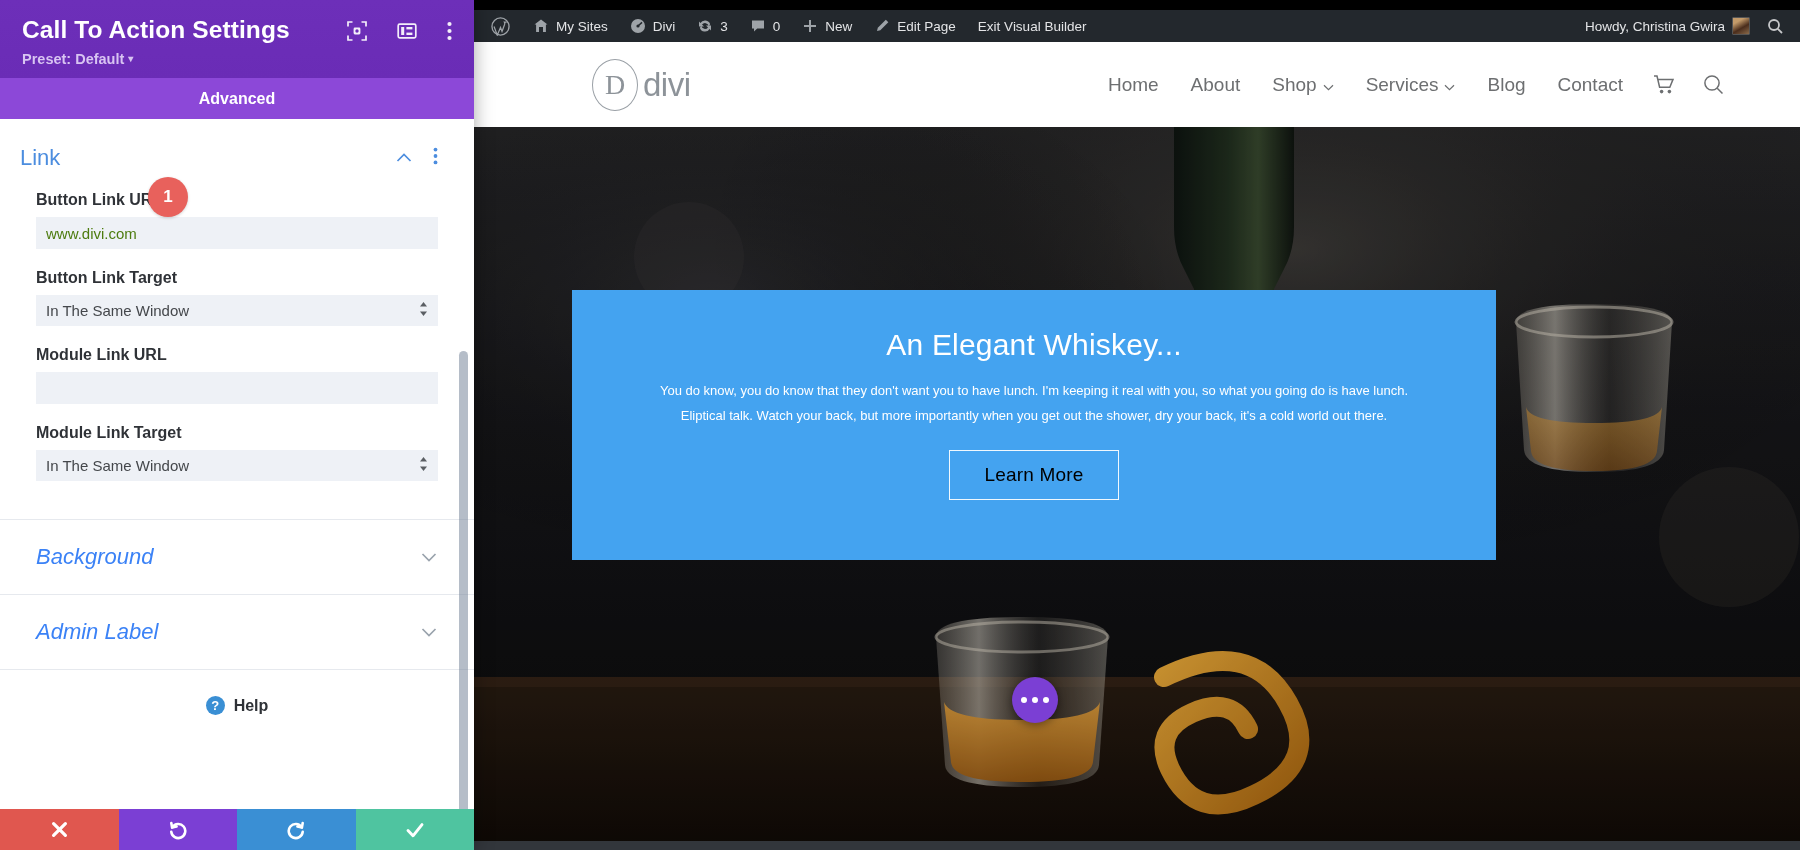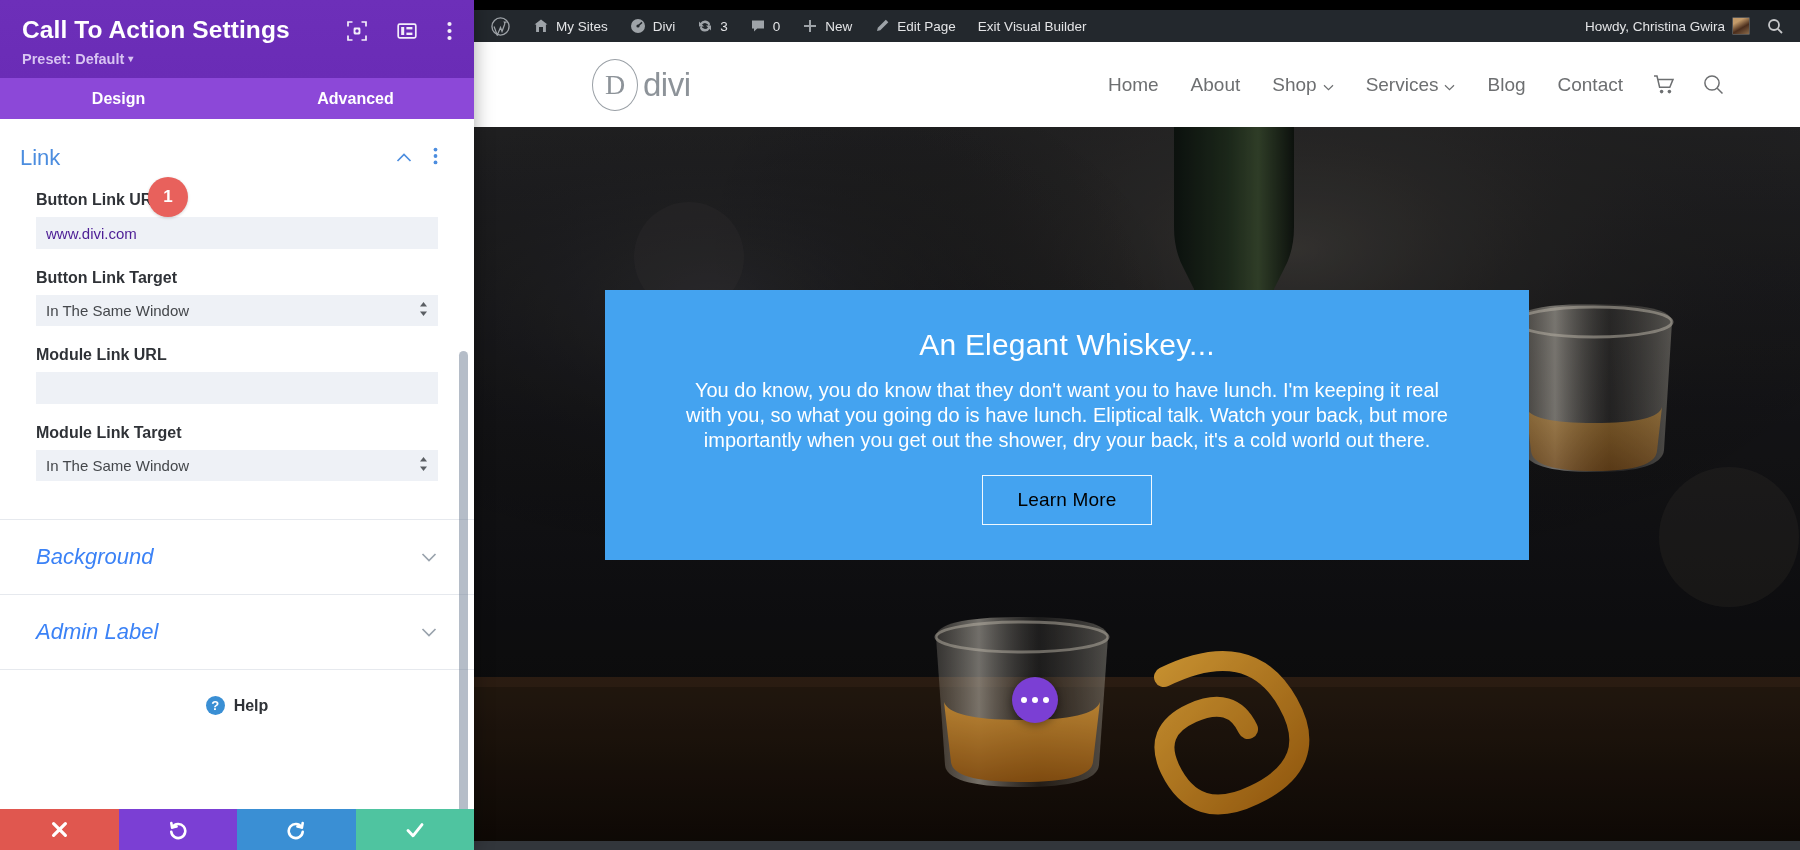--- a/index.html
+++ b/index.html
@@ -67,21 +67,21 @@
   .section-title.collapsed { color: #3b82f6; font-style: italic; }
   .chev {
     width: 18px; height: 18px; flex: 0 0 auto; cursor:pointer;
   }
   .sec-kebab { margin-left: 20px; cursor:pointer; display:block; }
 
   .field { padding: 0 36px; margin-top: 20px; position: relative; }
   .field-label { font-size: 16px; color: #2f3237; font-weight: bold; margin-bottom: 8px; display:block;}
   .txtinput {
     width: 100%; height: 31px; background: #eef1f6; border: none;
-    font-size: 15px; color: #4c1d95; padding: 16px 10px;
+    font-size: 15px; color: #4d7c0f; padding: 16px 10px;
     font-family: "Liberation Sans", sans-serif; border-radius: 0; display:block;
   }
   .selectwrap { position: relative; }
   .selectinput {
     width: 100%; height: 31px; background: #eef1f6; border: none;
     font-size: 15px; color: #44474b; padding: 0 28px 0 10px;
     font-family: "Liberation Sans", sans-serif; line-height: 31px;
     cursor: pointer; display:block;
   }
   .spin {
@@ -181,35 +181,35 @@
 
   
   #hero {
     position: absolute; left: 0; right: 0; top: 117px; bottom: 0;
     overflow: hidden;
     background: #0a0a0c;
   }
   .hero-photo { position: absolute; inset: 0; }
   .cta-box {
     position: absolute;
-    left: 131px; top: 173px;
+    left: 98px; top: 173px;
     width: 924px; height: 270px;
     background: #44a3f0;
     display: flex; flex-direction: column;
     align-items: center; justify-content: flex-start;
     padding: 38px 72px 0 72px;
     text-align: center;
   }
   .cta-title {
     color: #fff; font-size: 30px; font-weight: normal;
     font-family: "Liberation Sans", sans-serif;
     margin-bottom: 16px; letter-spacing: .2px;
   }
   .cta-body {
-    color: #fff; font-size: 20px; line-height: 25px;
+    color: #fff; font-size: 13px; line-height: 25px;
     max-width: 810px; margin-bottom: 22px;
   }
   .cta-btn {
     border: 1.5px solid rgba(255,255,255,.92);
     color: #000000; font-size: 19px;
     padding: 13px 34px; background: transparent;
     cursor: pointer; font-family: "Liberation Sans", sans-serif;
     letter-spacing: .2px;
   }
   .fab {
@@ -472,23 +472,20 @@
           </span>
         </div>
       </div>
       <div class="panel-preset">
         <span>Preset: Default</span><span class="caret-dn">▾</span>
       </div>
     </div>
 
     <div class="panel-tabs">
       <div class="panel-tab">
-        <span>Design</span>
-      </div>
-      <div class="panel-tab">
         <span>Advanced</span>
       </div>
     </div>
 
     <div class="panel-body">
       <div class="panel-scroll">
 
         <div class="section-head">
           <span class="section-title">Link</span>
           <span class="chev">

